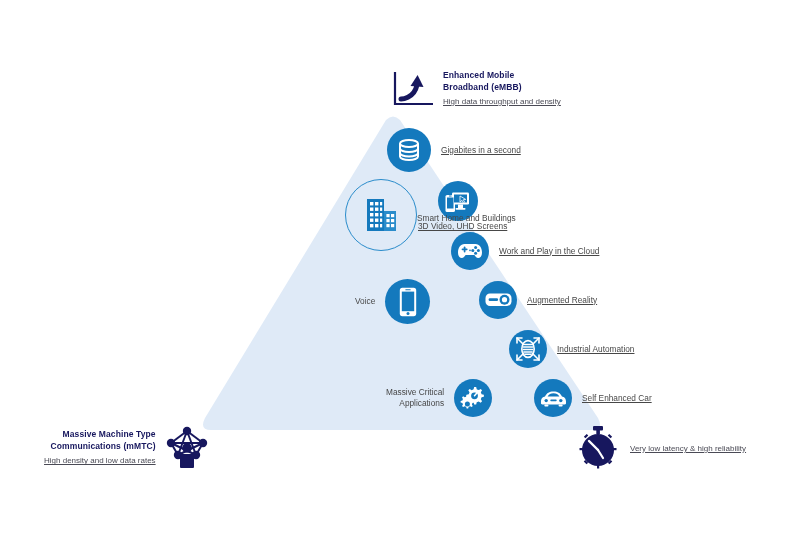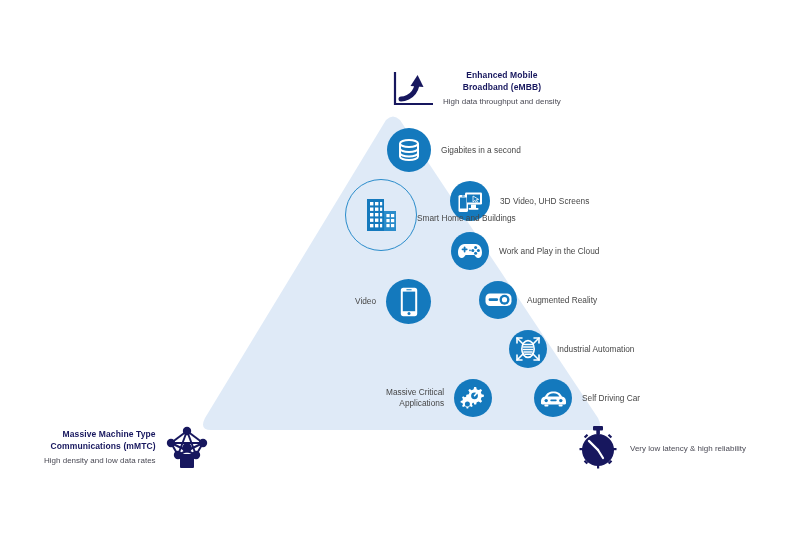--- a/index.html
+++ b/index.html
@@ -31,37 +31,38 @@
     pointer-events: none;
   }
 
   
   .corner {
     position: absolute;
     display: flex;
     align-items: center;
   }
   .corner-text-right { text-align: right; }
-  .corner-text-left  { text-align: center; }
+  .corner-text-left  { text-align: left; }
 
   .corner-title {
     font-size: 8.5px;
     font-weight: bold;
     color: #17175e;
     line-height: 11.5px;
     letter-spacing: 0.1px;
     white-space: pre-line;
   }
   .corner-sub {
     font-size: 8px;
     font-weight: normal;
     color: #4a4a55;
     line-height: 11.5px;
     margin-top: 3px;
     white-space: pre-line;
+    text-decoration: underline;
   }
   .corner-icon {
     flex: 0 0 auto;
     line-height: 0;
   }
 
   
   #corner-embb {
     left: 392px;
     top: 68px;
@@ -91,21 +92,21 @@
     position: absolute;
     display: flex;
     align-items: center;
   }
   .node-label {
     font-size: 8.3px;
     color: #474747;
     line-height: 11px;
     white-space: pre-line;
   }
-  .node-label.right-of  { margin-left: 10px; text-align: right; }
+  .node-label.right-of  { margin-left: 10px; text-align: right; text-decoration: underline; }
   .node-label.left-of   { margin-right: 10px; text-align: right; }
 
   .badge {
     border-radius: 50%;
     display: flex;
     align-items: center;
     justify-content: center;
     flex: 0 0 auto;
     line-height: 0;
   }
@@ -119,21 +120,21 @@
   .node.stacked {
     align-items: center;
   }
   .node.stacked .node-label {
     margin-top: 7px;
     text-align: center;
   }
 
   
   #node-gigabites   { left: 387px; top: 128px; }
-  #node-3dvideo     { left: 450px; top: 181px; }
+  #node-3dvideo     { left: 408px; top: 181px; flex-direction: column; }
   #node-cloud       { left: 451px; top: 232px; }
   #node-ar          { left: 479px; top: 281px; }
   #node-industrial  { left: 509px; top: 330px; }
   #node-selfdriving { left: 534px; top: 379px; }
   #node-voice       { left: 355px; top: 279px; }
   #node-mission     { left: 386px; top: 379px; }
   #node-smarthome   { left: 345px; top: 179px; }
   #node-smartcity   { left: 254px; top: 353px; }
 
   svg { display: block; overflow: visible; }
@@ -328,25 +329,25 @@
           <circle cx="6.2" cy="11.6" r="1.7"></circle>
           <circle cx="20.8" cy="11.6" r="1.7"></circle>
           <rect x="10.3" y="10.6" width="6.4" height="1.7" rx="0.8"></rect>
         </g>
         <g fill="#ffffff">
           <rect x="4.4" y="15.4" width="4" height="2.2" rx="0.8"></rect>
           <rect x="18.6" y="15.4" width="4" height="2.2" rx="0.8"></rect>
         </g>
       </svg>
     </span>
-    <span class="node-label right-of">Self Driving Car</span>
+    <span class="node-label right-of">Self Enhanced Car</span>
   </div>
 
   <div class="node" id="node-voice">
-    <span class="node-label left-of">Video</span>
+    <span class="node-label left-of">Voice</span>
     <span class="badge filled" style="width:45px;height:45px;">
       <svg width="18" height="30" viewBox="0 0 18 30">
         <rect x="0.8" y="0.8" width="16.4" height="28.4" rx="2.6" fill="#ffffff"></rect>
         <rect x="2.8" y="4.6" width="12.4" height="19.6" fill="#1479bd"></rect>
         <rect x="6.3" y="2.2" width="5.4" height="1.1" rx="0.5" fill="#1479bd"></rect>
         <circle cx="9" cy="26.6" r="1.5" fill="#1479bd"></circle>
       </svg>
     </span>
   </div>
 

